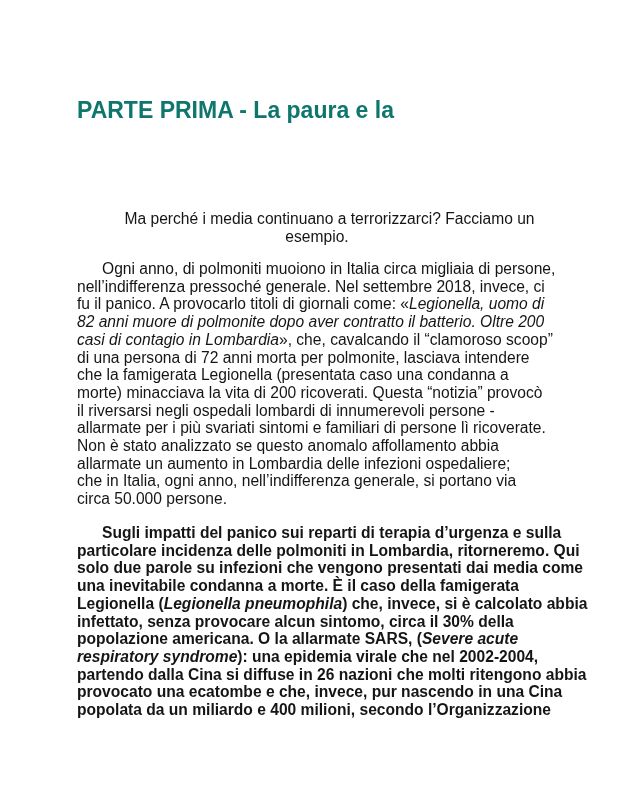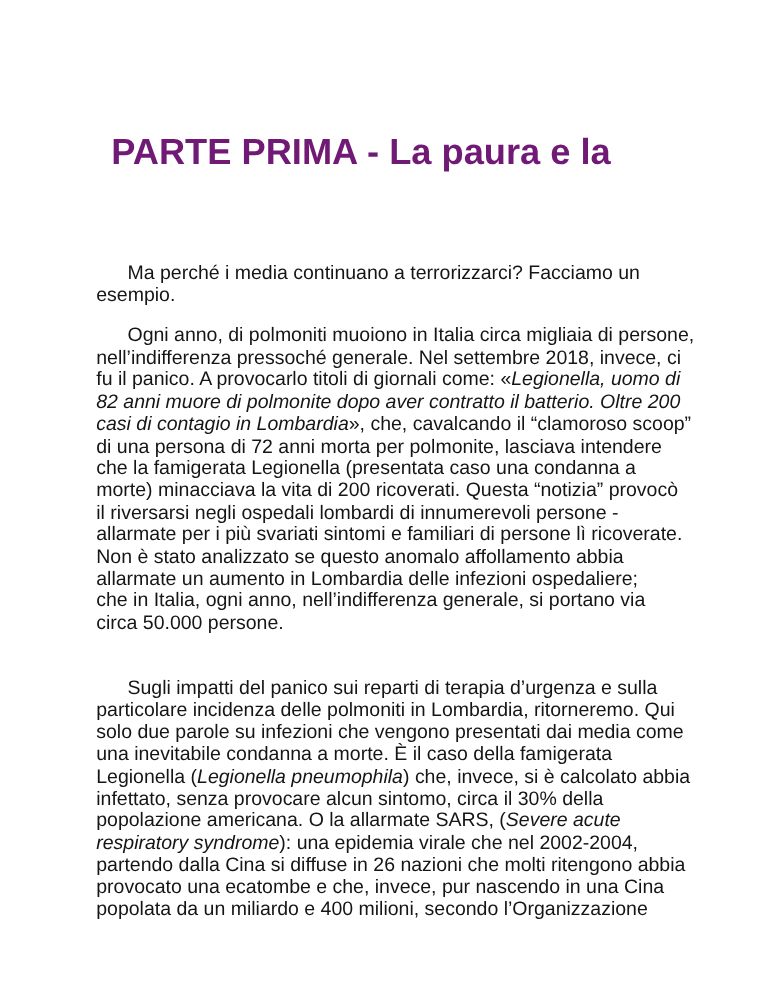--- a/index.html
+++ b/index.html
@@ -1,57 +1,57 @@
 <!DOCTYPE html>
 <html><head>
 <meta charset="utf-8">
 <style>
   html, body { margin: 0; padding: 0; background: #ffffff; }
   body { width: 618px; height: 800px; position: relative; overflow: hidden;
          font-family: "Liberation Sans", sans-serif; color: #111111; }
   .page { position: absolute; left: 0; top: 0; width: 618px; height: 800px; background: #ffffff; }
   .title { position: absolute; left: 77px; top: 92px; width: 500px;
            font-family: "Liberation Sans", sans-serif; font-weight: bold;
-           font-size: 29px; line-height: 36px; color: #701a75; margin: 12px; }
+           font-size: 23px; line-height: 36px; color: #0f766e; margin: 0; }
   .title .tline { display: block; white-space: nowrap; }
   .para { position: absolute; left: 77px; width: 480px; margin: 0; }
   .line { display: block; white-space: nowrap; font-size: 15.6px; line-height: 17.7px; color: #151515; }
   .indent { padding-left: 25px; }
   em, i { font-style: italic; }
 </style>
 </head>
 <body>
 
 <div class="page">
 
   <h1 class="title">
     <span class="tline">PARTE PRIMA - La paura e la</span>
   </h1>
 
-  <div class="para" style="top:210px;">
+  <div class="para" style="top:210px;text-align:center;">
       <span class="line indent"><span>Ma perché i media continuano a terrorizzarci? Facciamo un</span></span>
       <span class="line"><span>esempio.</span></span>
     </div>
   <div class="para" style="top:260px;">
       <span class="line indent"><span>Ogni anno, di polmoniti muoiono in Italia circa migliaia di persone,</span></span>
       <span class="line"><span>nell’indifferenza pressoché generale. Nel settembre 2018, invece, ci</span></span>
       <span class="line"><span>fu il panico. A provocarlo titoli di giornali come: «</span><em>Legionella, uomo di</em></span>
       <span class="line"><em>82 anni muore di polmonite dopo aver contratto il batterio. Oltre 200</em></span>
       <span class="line"><em>casi di contagio in Lombardia</em><span>», che, cavalcando il “clamoroso scoop”</span></span>
       <span class="line"><span>di una persona di 72 anni morta per polmonite, lasciava intendere</span></span>
       <span class="line"><span>che la famigerata Legionella (presentata caso una condanna a</span></span>
       <span class="line"><span>morte) minacciava la vita di 200 ricoverati. Questa “notizia” provocò</span></span>
       <span class="line"><span>il riversarsi negli ospedali lombardi di innumerevoli persone -</span></span>
       <span class="line"><span>allarmate per i più svariati sintomi e familiari di persone lì ricoverate.</span></span>
       <span class="line"><span>Non è stato analizzato se questo anomalo affollamento abbia</span></span>
       <span class="line"><span>allarmate un aumento in Lombardia delle infezioni ospedaliere;</span></span>
       <span class="line"><span>che in Italia, ogni anno, nell’indifferenza generale, si portano via</span></span>
       <span class="line"><span>circa 50.000 persone.</span></span>
     </div>
-  <div class="para" style="top:542px;">
+  <div class="para" style="top:524px;font-weight:bold;">
       <span class="line indent"><span>Sugli impatti del panico sui reparti di terapia d’urgenza e sulla</span></span>
       <span class="line"><span>particolare incidenza delle polmoniti in Lombardia, ritorneremo. Qui</span></span>
       <span class="line"><span>solo due parole su infezioni che vengono presentati dai media come</span></span>
       <span class="line"><span>una inevitabile condanna a morte. È il caso della famigerata</span></span>
       <span class="line"><span>Legionella (</span><em>Legionella pneumophila</em><span>) che, invece, si è calcolato abbia</span></span>
       <span class="line"><span>infettato, senza provocare alcun sintomo, circa il 30% della</span></span>
       <span class="line"><span>popolazione americana. O la allarmate SARS, (</span><em>Severe acute</em></span>
       <span class="line"><em>respiratory syndrome</em><span>): una epidemia virale che nel 2002-2004,</span></span>
       <span class="line"><span>partendo dalla Cina si diffuse in 26 nazioni che molti ritengono abbia</span></span>
       <span class="line"><span>provocato una ecatombe e che, invece, pur nascendo in una Cina</span></span>

